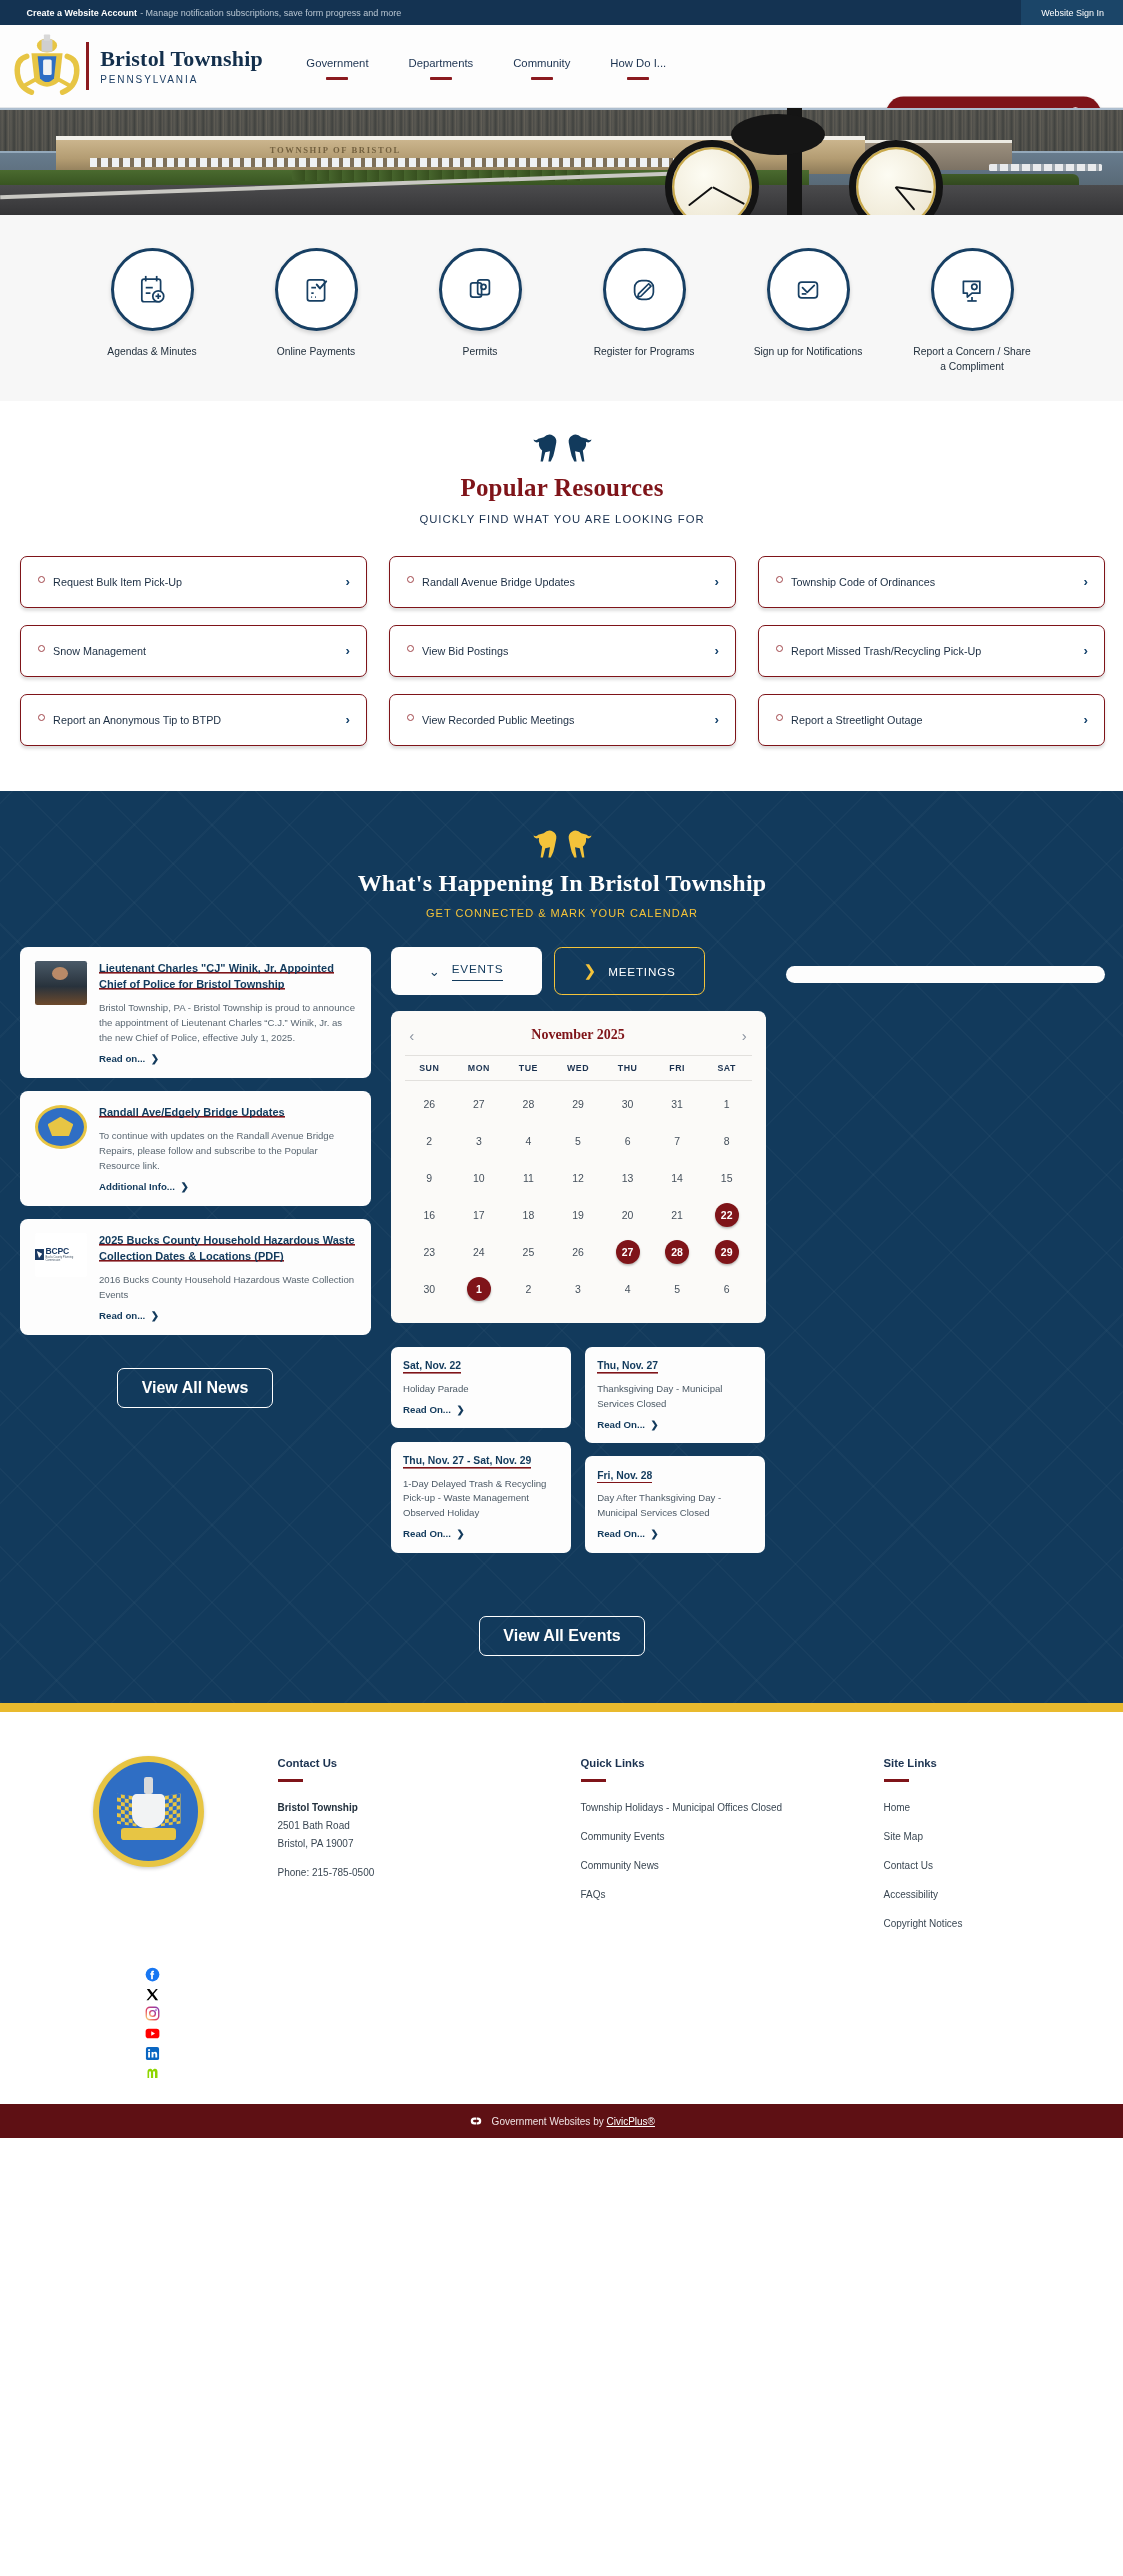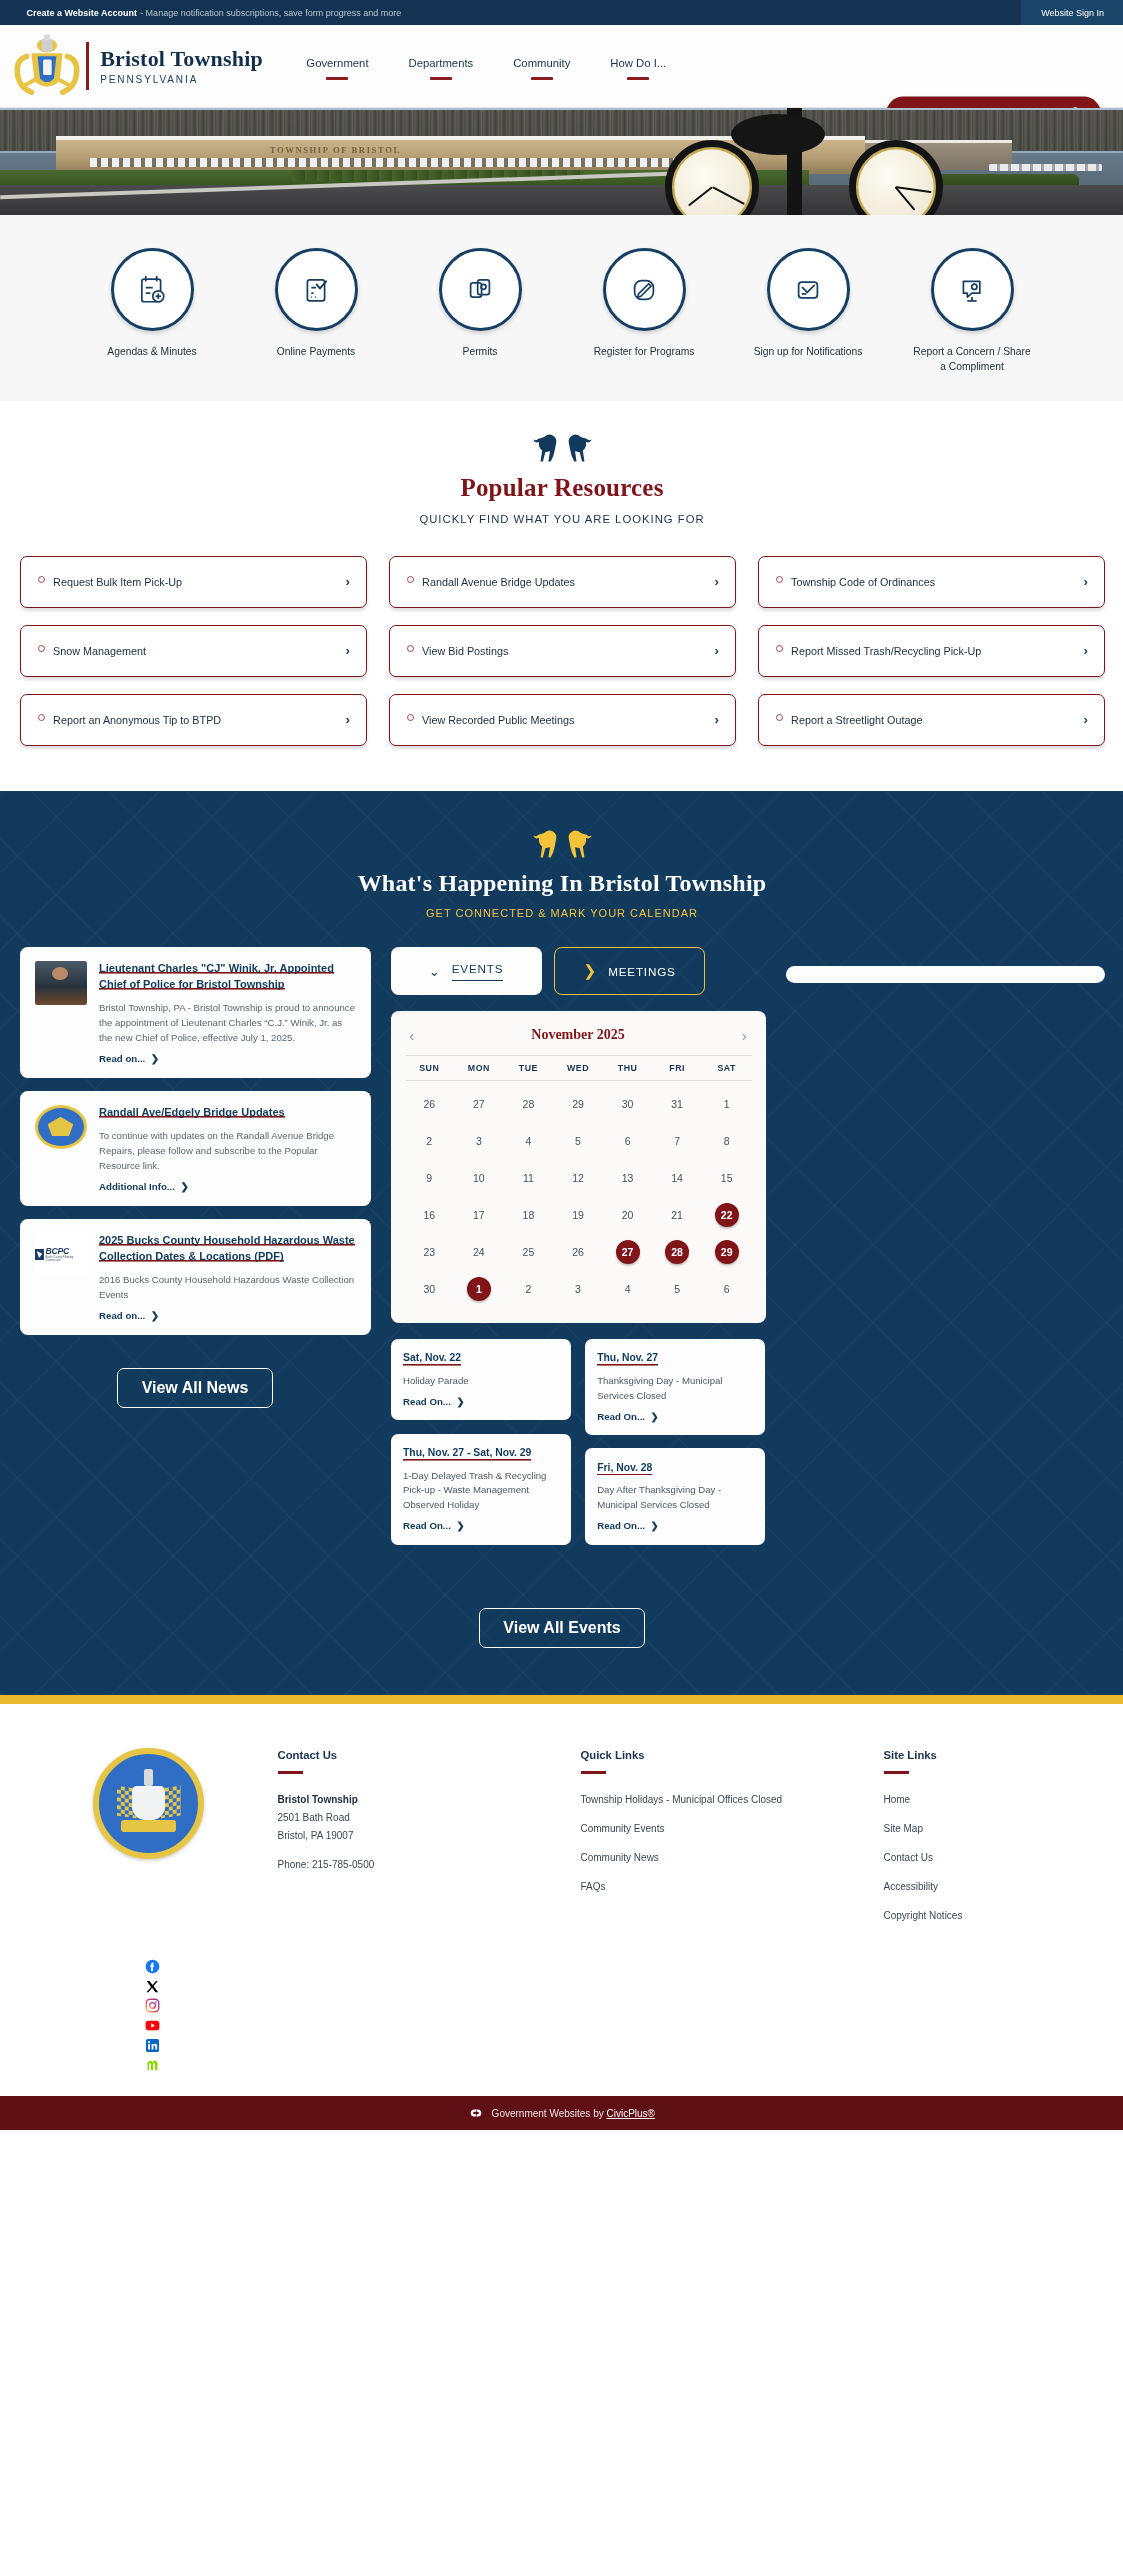--- a/index.html
+++ b/index.html
@@ -231,21 +231,21 @@
     display:flex;gap:12.5px;
   }
   .news-thumb{width:52px;height:44px;flex:0 0 52px;border-radius:2.3px;overflow:hidden;
     background:#2e3c4a;position:relative;}
   .thumb-officer{background:linear-gradient(180deg,#4a5a68 0%,#28323c 58%,#6d4a2c 100%);}
   .thumb-officer::after{content:"";position:absolute;left:34%;top:14%;width:30%;height:30%;
     border-radius:50%;background:#b98a68;}
   .thumb-seal{background:#2f6ec4;border-radius:50%;border:3.1px solid #e7c544;}
   .thumb-seal::after{content:"";position:absolute;left:22%;top:24%;width:56%;height:52%;
     background:#e7c544;clip-path:polygon(50% 0%,100% 38%,82% 100%,18% 100%,0% 38%);}
-  .thumb-bcpc{background:#ffffff;display:flex;align-items:center;justify-content:center;font-style:italic;}
+  .thumb-bcpc{background:#ffffff;display:flex;align-items:center;justify-content:center;}
   .bcpc-wrap{display:flex;align-items:center;gap:1.6px;}
   .bcpc-mark{width:10px;height:11.7px;background:#1b3a63;
     clip-path:polygon(0 0,100% 0,100% 100%,0 100%);position:relative;}
   .bcpc-mark::after{content:"";position:absolute;left:2.3px;top:2.3px;width:5.5px;height:7px;background:#fff;
     clip-path:polygon(0 0,100% 40%,40% 100%);}
   .bcpc-txt{font-size:8.6px;font-weight:bold;color:#1b3a63;letter-spacing:-0.2px;line-height:1;}
   .bcpc-sub{font-size:2.7px;color:#4a5a6a;letter-spacing:0;}
   .news-body{flex:1 1 auto;min-width:0;}
   .news-title{
     font-size:11px;font-weight:bold;color:#123a5c;line-height:1.45;
@@ -285,21 +285,21 @@
     height:37px;display:flex;align-items:center;justify-content:center;
     font-size:10.5px;color:#45505c;cursor:pointer;
   }
   .day .pill{
     width:24px;height:24px;border-radius:50%;display:flex;align-items:center;justify-content:center;
   }
   .day.has-event .pill{background:#7f1419;color:#ffffff;font-weight:bold;
     box-shadow:0 1.6px 2.3px rgba(0,0,0,.28);}
   
   .ev-masonry{
-    margin-top:16px;
+    margin-top:24px;
     column-count:2;column-gap:13.3px;text-decoration:underline;
   }
   .ev-card{
     background:#fdfdfd;border-radius:7px;padding:11.7px 12.5px 12.5px;
     break-inside:avoid;margin-bottom:13.3px;display:inline-block;width:100%;
   }
   .ev-date{
     font-size:10.4px;font-weight:bold;color:#123a5c;display:inline;
     background-image:linear-gradient(#7f1419,#7f1419);
     background-size:100% 1.6px;background-repeat:no-repeat;background-position:0 100%;

